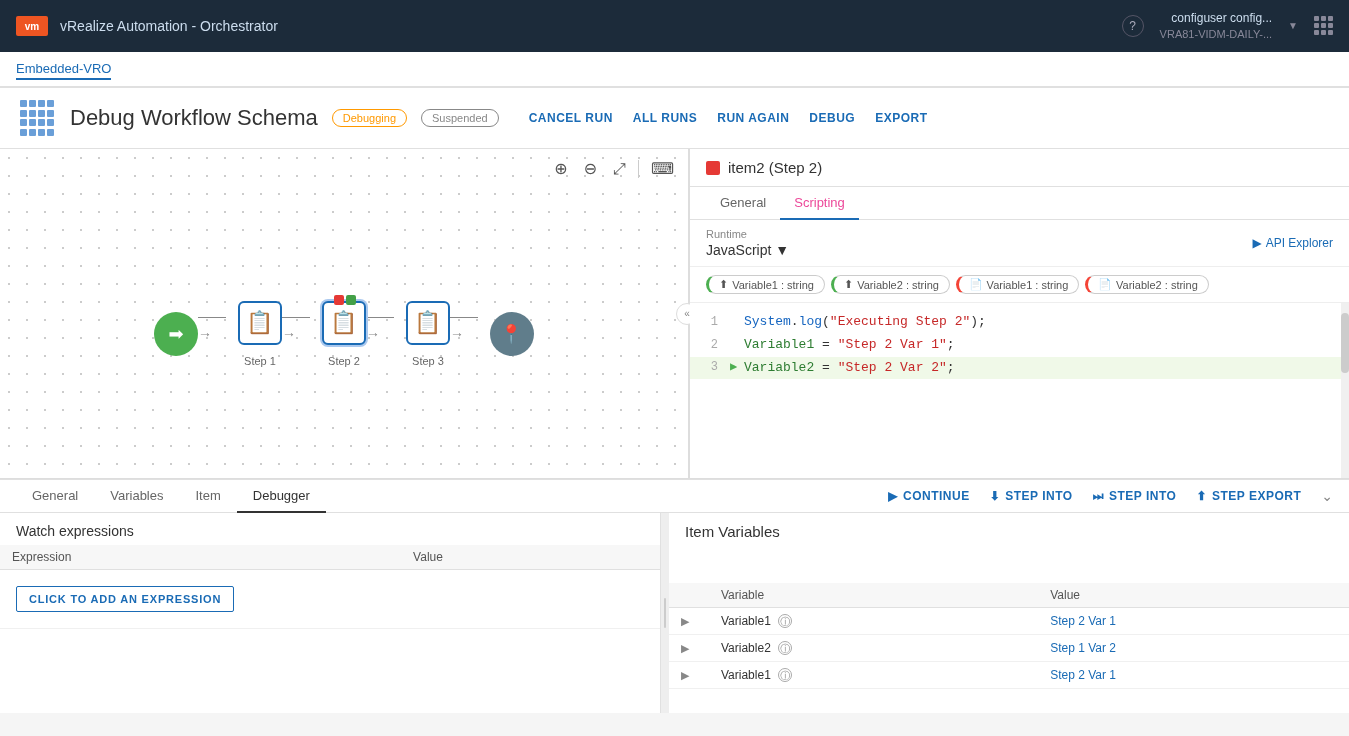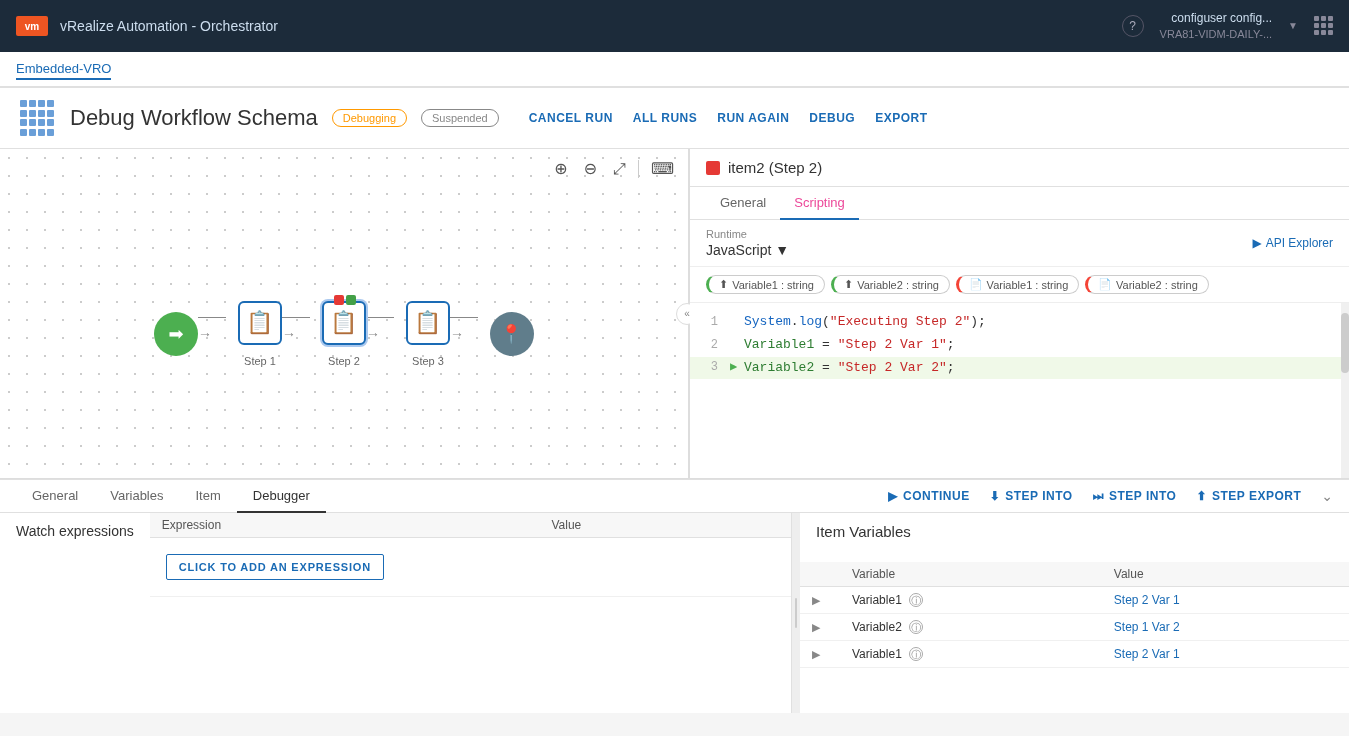--- a/index.html
+++ b/index.html
@@ -440,25 +440,25 @@
     }
     .debug-action.continue { color: #1a6bb5; }
     .debug-collapse { color: #888; font-size: 14px; cursor: pointer; }
 
     
     .bottom-panels {
       display: flex;
       height: 200px;
     }
     .watch-panel {
-      width: 792px;
+      width: 661px;
       border-right: 1px solid #e0e0e0;
       background: #fff;
       display: flex;
-      flex-direction: row;
+      flex-direction: column;
     }
     .watch-panel-title {
       font-size: 14px;
       font-weight: 500;
       padding: 10px 16px 6px;
       color: #333;
     }
     .watch-table {
       flex: 1;
       overflow: auto;
@@ -508,20 +508,21 @@
       padding: 10px 16px 6px;
       color: #333;
     }
     .item-vars-table {
       flex: 1;
       overflow: auto;
     }
     .item-vars-table table {
       width: 100%;
       border-collapse: collapse;
+      margin-top: 21px;
     }
     .item-vars-table th {
       background: #f7f7f7;
       font-size: 12px;
       font-weight: 500;
       color: #555;
       padding: 5px 12px;
       border-bottom: 1px solid #e0e0e0;
       text-align: left;
     }

